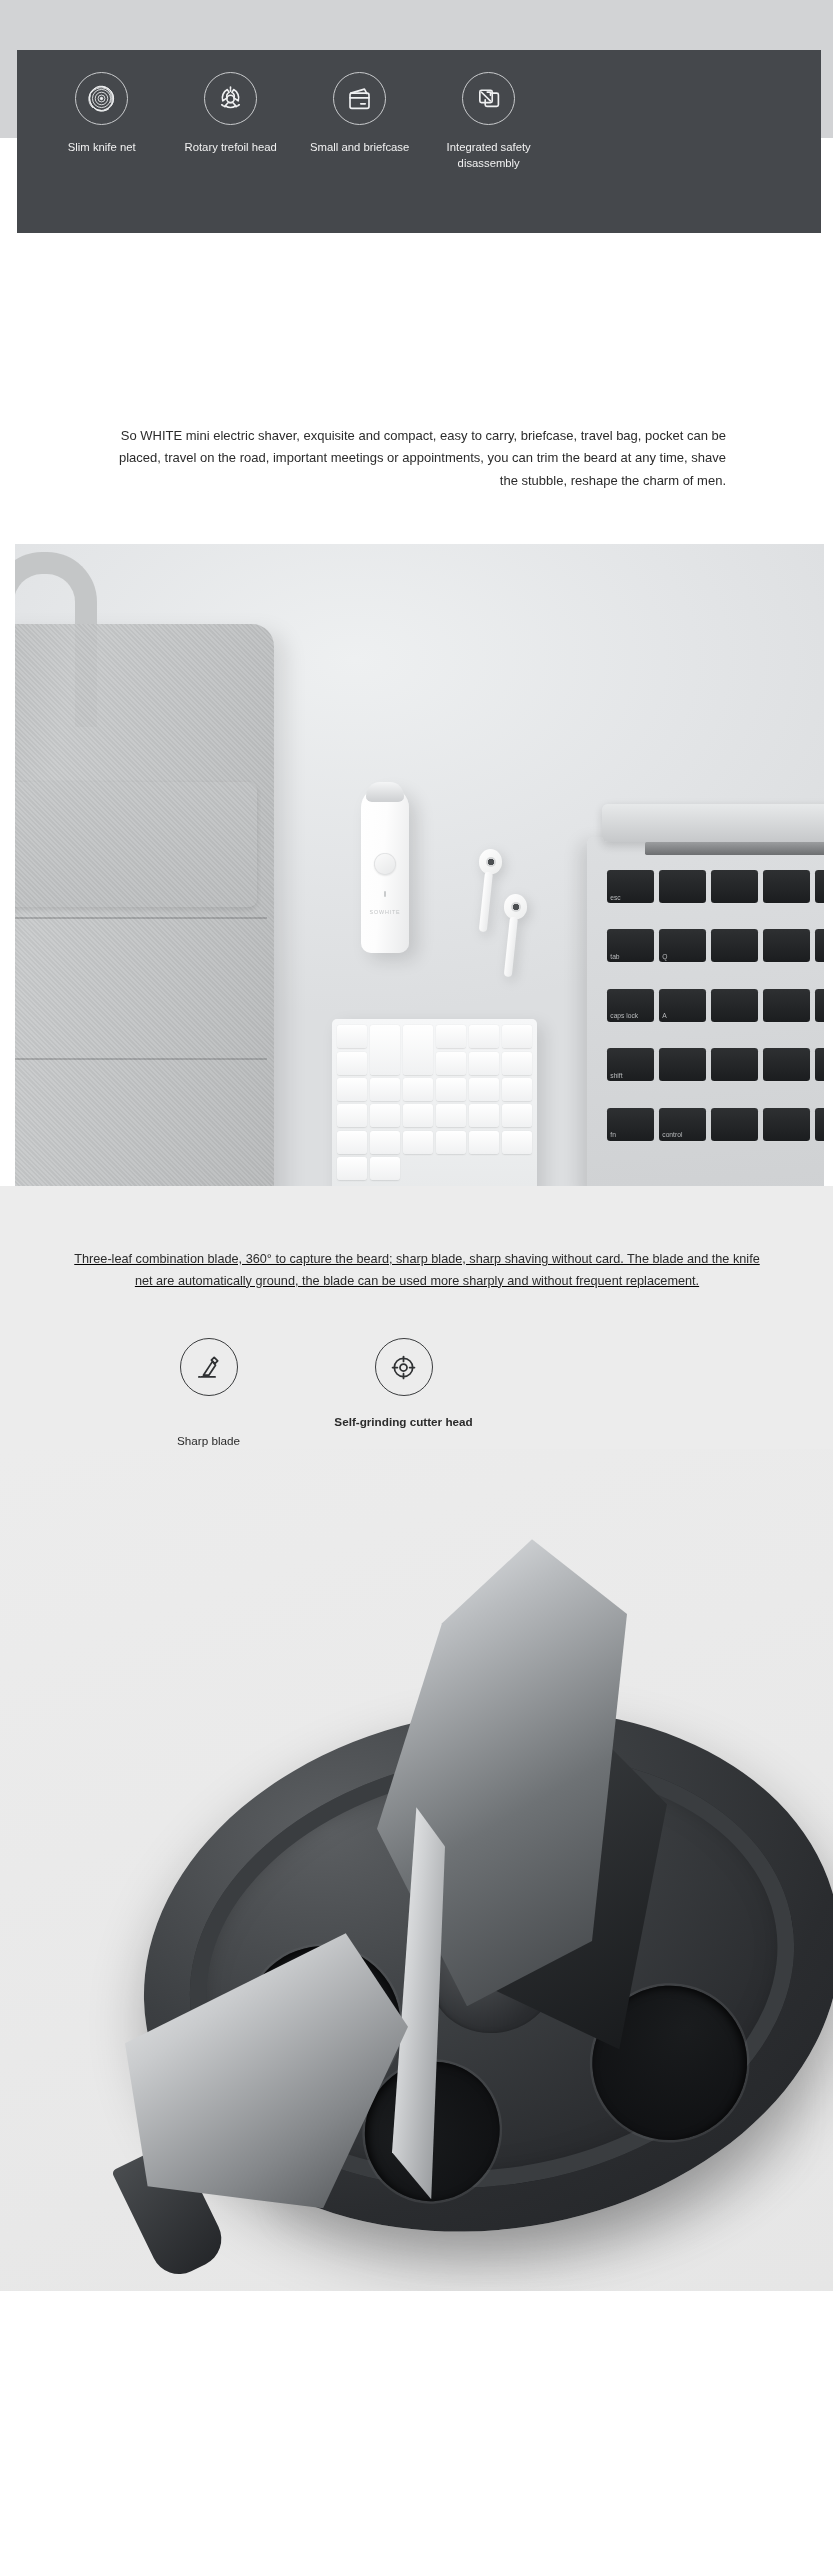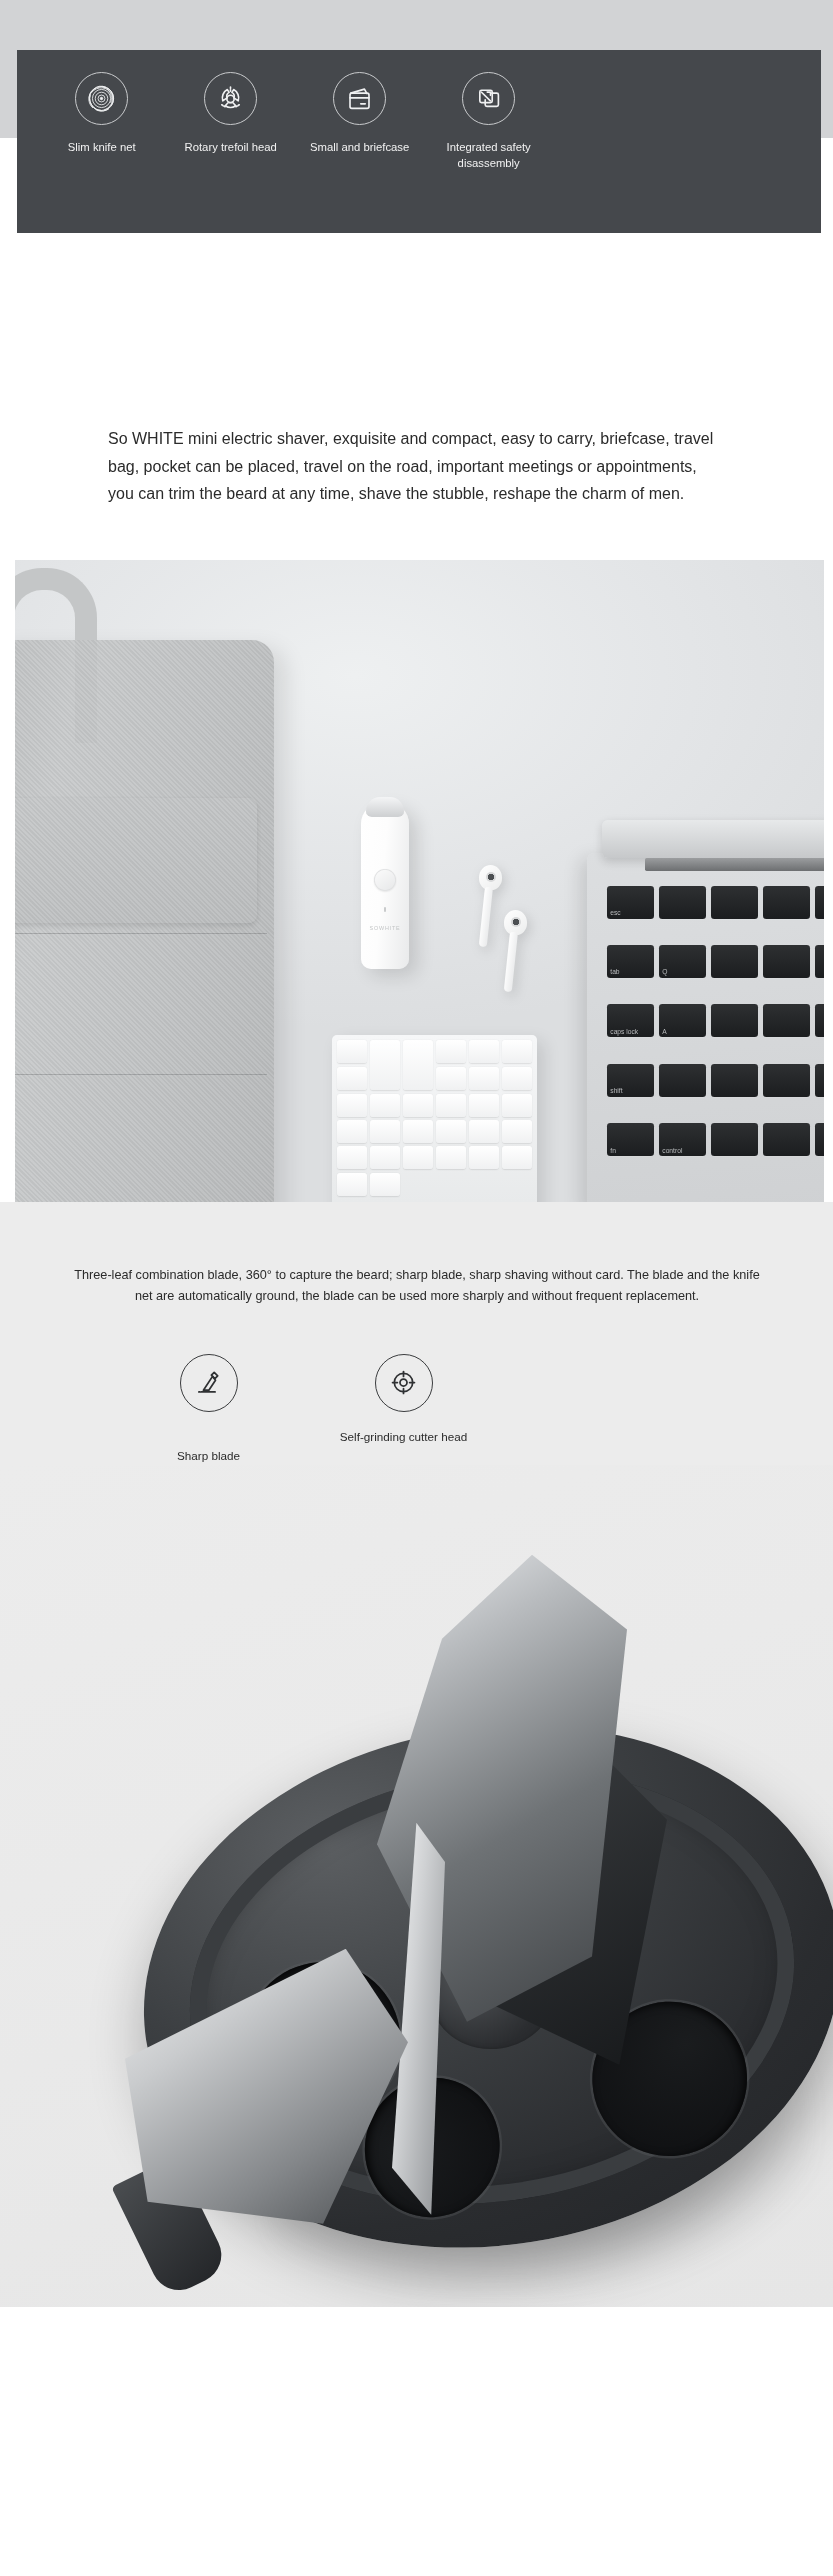--- a/index.html
+++ b/index.html
@@ -46,22 +46,22 @@
     width:100px;
     font-weight:400;
   }
 
   
   .para-white {
     width:834px; background:#ffffff;
     padding:58px 108px 52px 108px;
   }
   .para-white p {
-    font-size:16px; line-height:1.72; color:#2b2b2b;
-    text-align:left;
+    font-size:13px; line-height:1.72; color:#2b2b2b;
+    text-align:right;
   }
 
   
   .photo-wrap {
     position:relative; width:809px; height:642px;
     margin:0 auto 0 15px;
     background:#e8eaec;
     overflow:hidden;
   }
   .ph-bg {
@@ -189,30 +189,30 @@
     color:#b9bbbd; font-size:6.7px;
     display:flex; align-items:flex-end; padding:0 0 2.5px 3.3px;
     box-shadow:0 0.8px 0 rgba(255,255,255,.12);
   }
 
   
   .greysec {
     width:834px; background:#ececec;
     padding:33px 0 0 0;
   }
-  .para-grey { padding:30px 72px 8.3px 72px; }
+  .para-grey { padding:30px 72px 8.3px 72px;text-decoration:underline; }
   .para-grey p {
     font-size:12.7px; line-height:1.72; color:#2b2b2b; text-align:center;
   }
   .trio {
     display:flex; padding:37px 0 0 80px;
   }
   .trio-cell { width:133px; display:flex; flex-direction:column; align-items:center; }
   .trio-cell.t2 { margin-left:62px;gap:19px; }
-  .trio-cell.t3 { margin-left:62px; }
+  .trio-cell.t3 { margin-left:62px;font-weight:bold; }
   .icon-circle-dark {
     width:58px; height:58px; border-radius:50%;
     border:1.2px solid #3a3c3e;
     display:flex; align-items:center; justify-content:center; flex:none;
   }
   .trio-label {
     margin-top:16.7px; font-size:11.7px; line-height:1.5; color:#2b2b2b;
     text-align:center; width:146px;
   }
 

